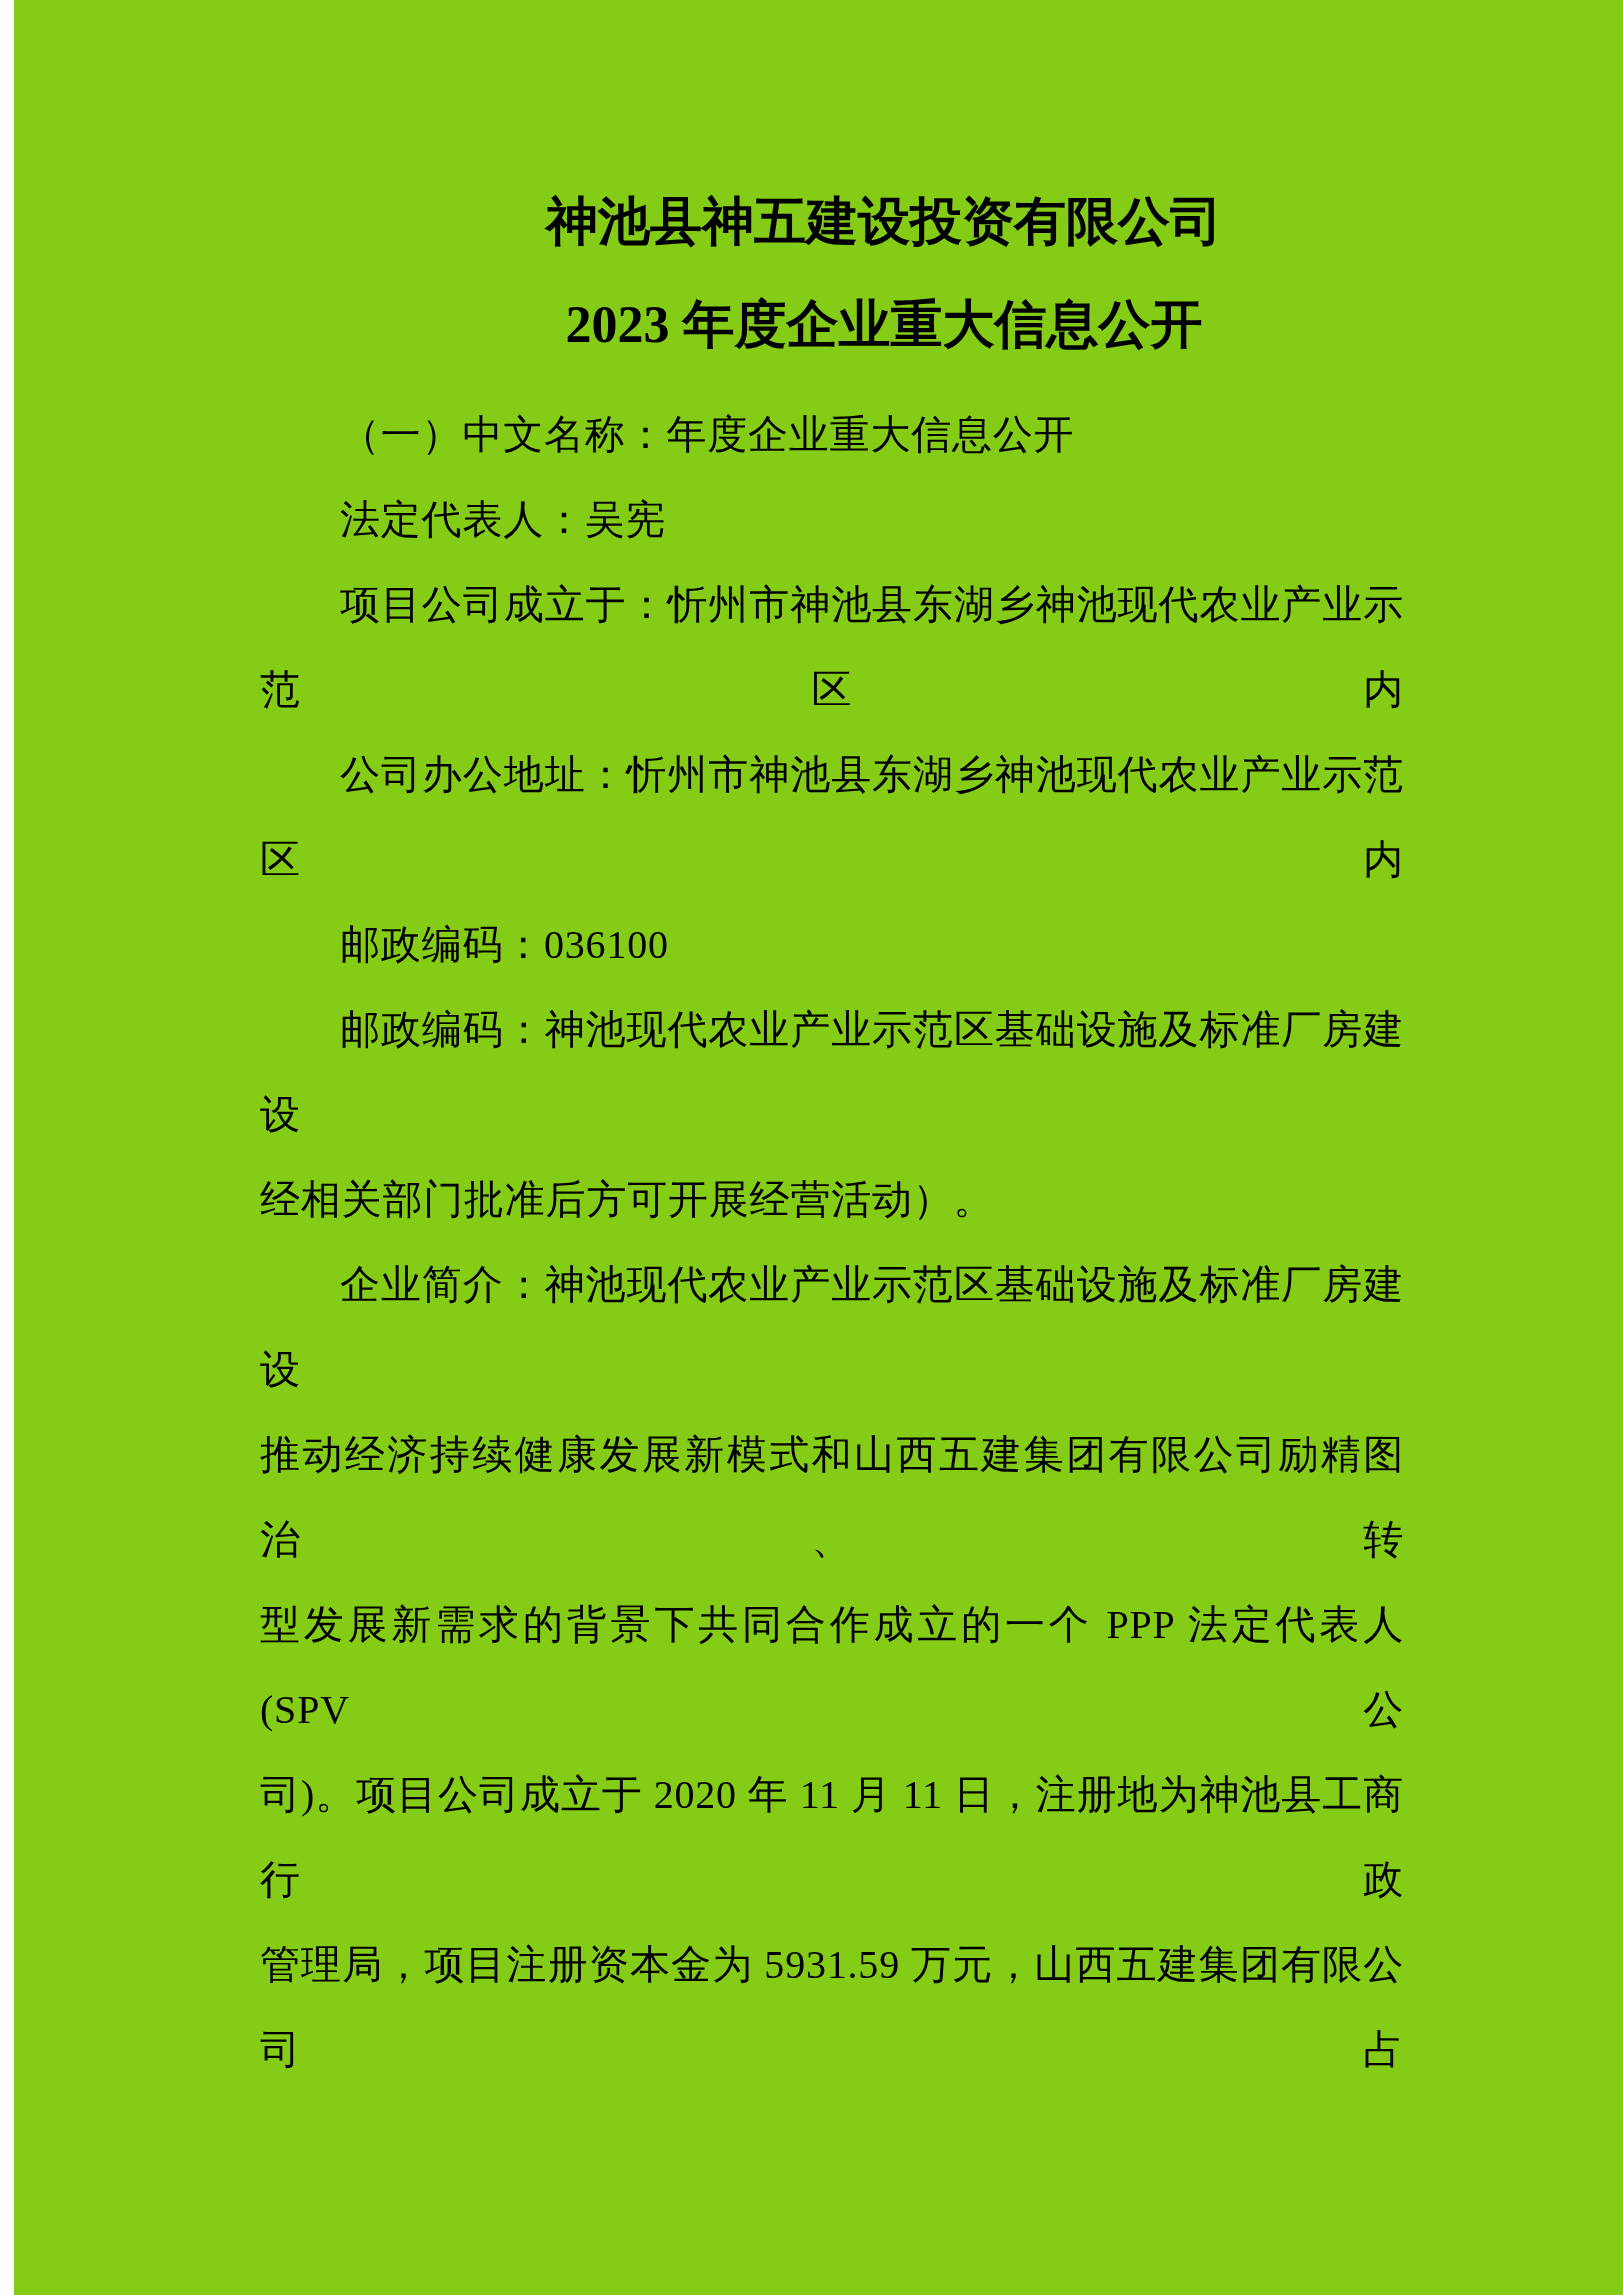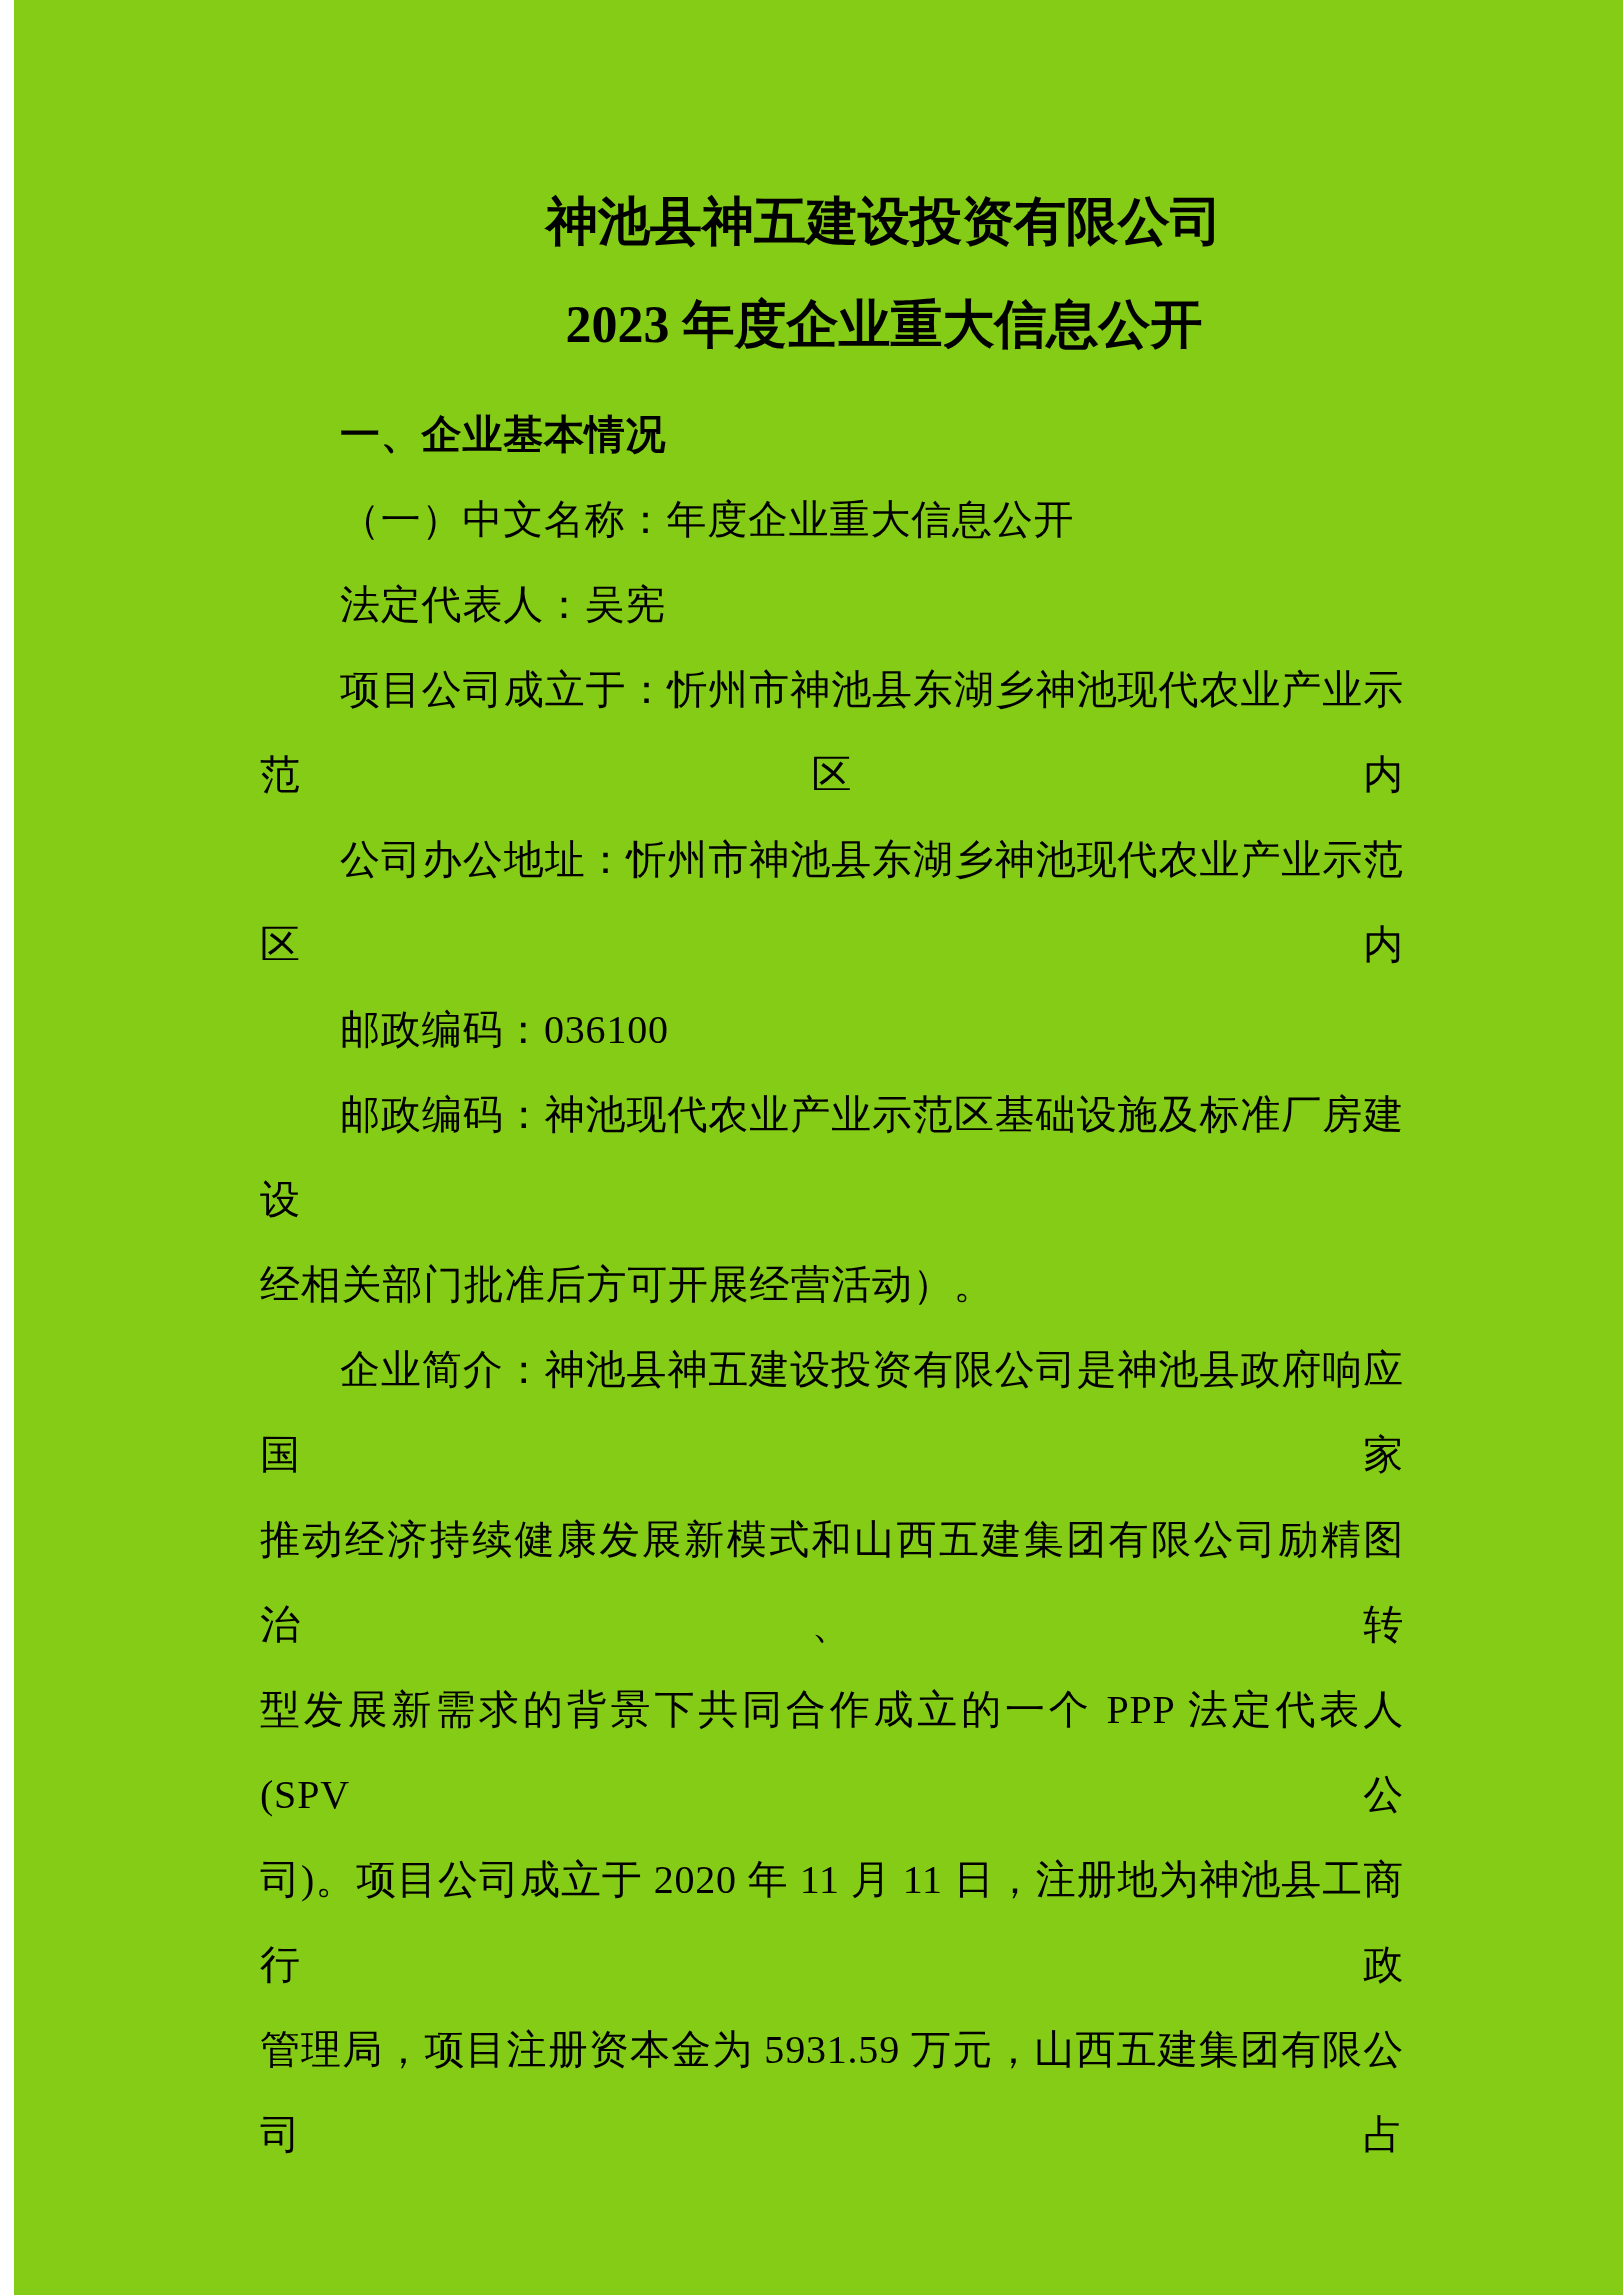--- a/index.html
+++ b/index.html
@@ -55,29 +55,28 @@
 <body>
 
 <div class="page">
 
   <div class="title-block">
     <div class="title-line">神池县神五建设投资有限公司</div>
     <div class="title-line">2023 年度企业重大信息公开</div>
   </div>
 
   <div class="body-block">
-    <div class="line heading indent">一、企业基本情况</div>
     <div class="line indent">（一）中文名称：年度企业重大信息公开</div>
     <div class="line indent">法定代表人：吴宪</div>
     <div class="line indent just">项目公司成立于：忻州市神池县东湖乡神池现代农业产业示范区内</div>
     <div class="line indent just">公司办公地址：忻州市神池县东湖乡神池现代农业产业示范区内</div>
     <div class="line indent">邮政编码：036100</div>
     <div class="line indent just">邮政编码：神池现代农业产业示范区基础设施及标准厂房建设</div>
     <div class="line">经相关部门批准后方可开展经营活动）。</div>
-    <div class="line indent just">企业简介：神池县神五建设投资有限公司是神池县政府响应国家</div>
+    <div class="line indent just">企业简介：神池现代农业产业示范区基础设施及标准厂房建设</div>
     <div class="line just">推动经济持续健康发展新模式和山西五建集团有限公司励精图治、转</div>
     <div class="line just">型发展新需求的背景下共同合作成立的一个 PPP 法定代表人(SPV 公</div>
     <div class="line just">司)。项目公司成立于 2020 年 11 月 11 日，注册地为神池县工商行政</div>
     <div class="line just">管理局，项目注册资本金为 5931.59 万元，山西五建集团有限公司占</div>
 
   </div>
 
 </div>
 
 

